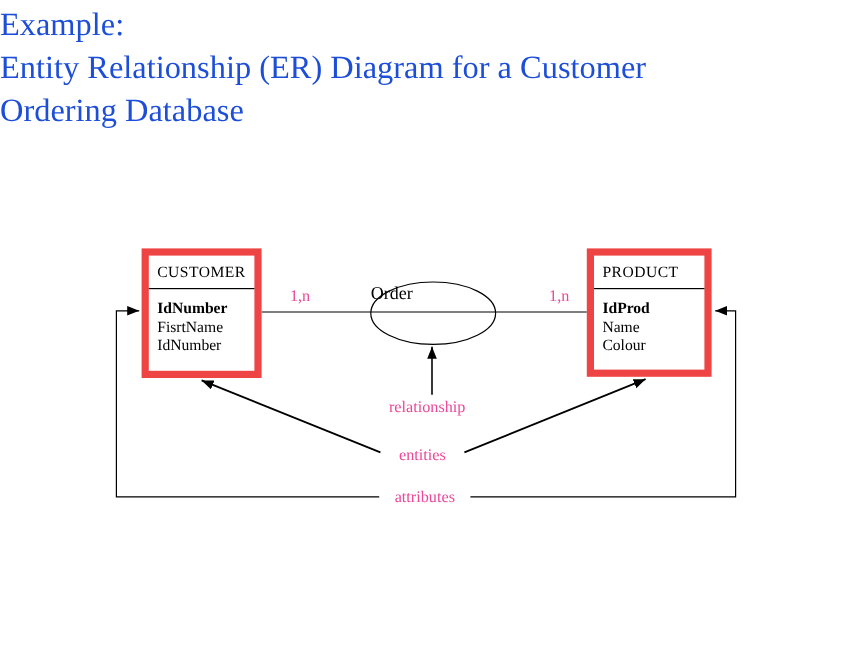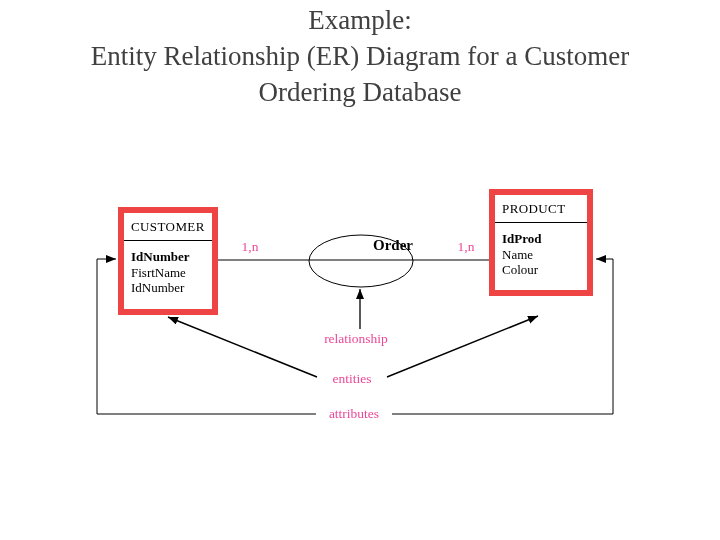--- a/index.html
+++ b/index.html
@@ -9,22 +9,22 @@
     height: 540px;
     background: #ffffff;
     font-family: "Liberation Serif", "DejaVu Serif", serif;
     overflow: hidden;
   }
   .title {
     position: absolute;
     top: 2px;
     left: 0;
     width: 720px;
-    text-align: center;
-    color: #404040;
+    text-align: left;
+    color: #1d4ed8;
     font-size: 27px;
     line-height: 36px;
   }
   .title .tline { display: block; }
   svg.connectors {
     position: absolute;
     top: 0;
     left: 0;
   }
   .entity {
@@ -55,32 +55,31 @@
     color: #ec4899;
     text-align: center;
     line-height: 16px;
     white-space: nowrap;
   }
   .order-label {
     position: absolute;
     left: 309px;
     top: 237px;
     width: 104px;
-    text-align: right;
+    text-align: left;
     font-size: 15px;
     color: #000;
-    font-weight: bold;
   }
   .card-left  { left: 230px; top: 239px; width: 40px; }
   .card-right { left: 446px; top: 239px; width: 40px; }
   .anno-relationship { left: 306px; top: 331px; width: 100px; }
   .anno-entities     { left: 302px; top: 371px; width: 100px; }
   .anno-attributes   { left: 304px; top: 406px; width: 100px; }
   .box-customer { left: 118px; top: 207px; width: 100px; height: 108px; }
-  .box-product  { left: 489px; top: 189px; width: 104px; height: 107px; }
+  .box-product  { left: 489px; top: 207px; width: 104px; height: 107px; }
 </style>
 </head>
 <body>
 
 <div class="slide">
 
   <div class="title">
     <span class="tline">Example:</span>
     <span class="tline">Entity Relationship (ER) Diagram for a Customer</span>
     <span class="tline">Ordering Database</span>

